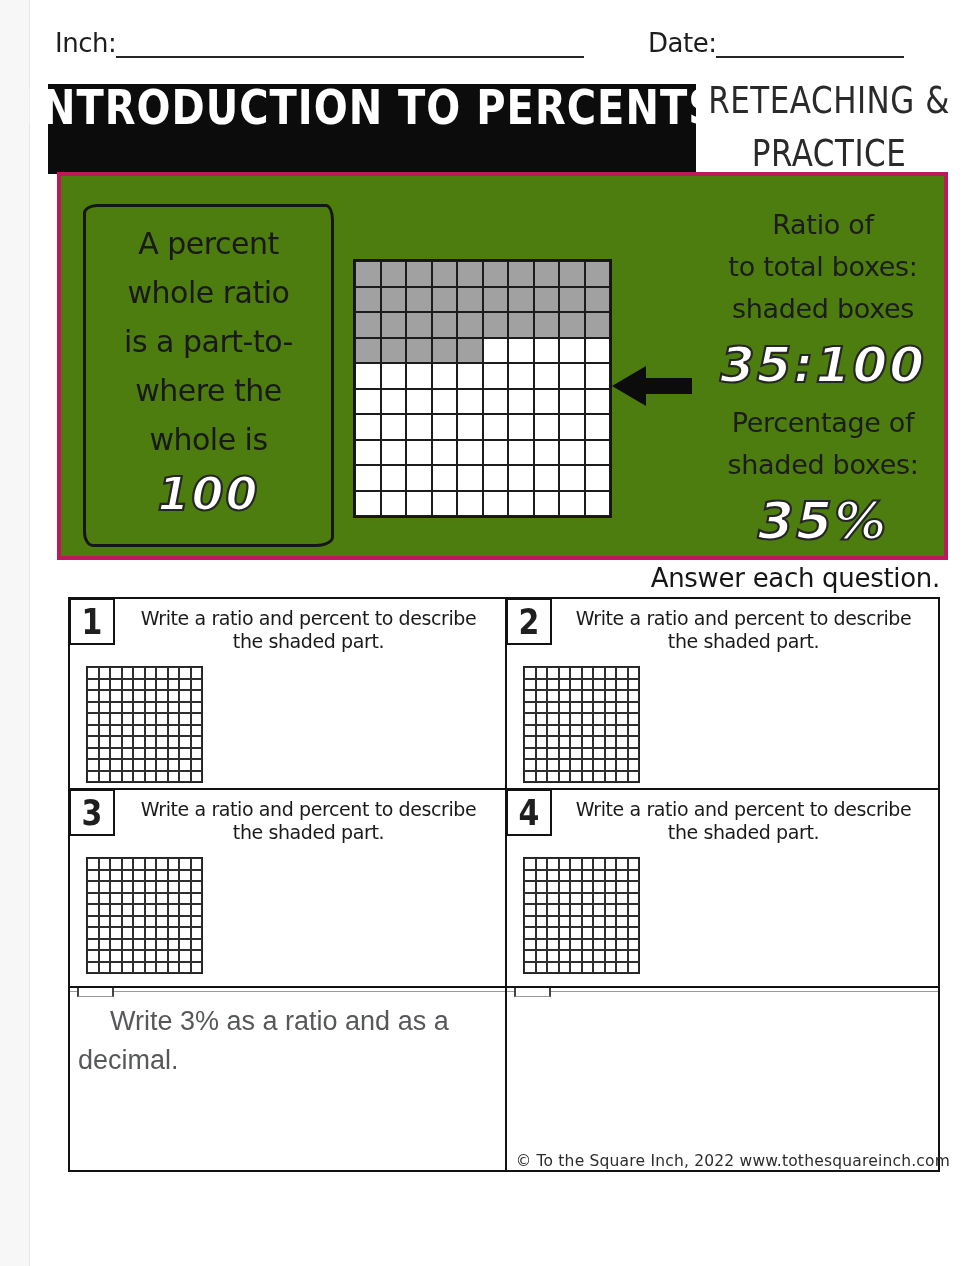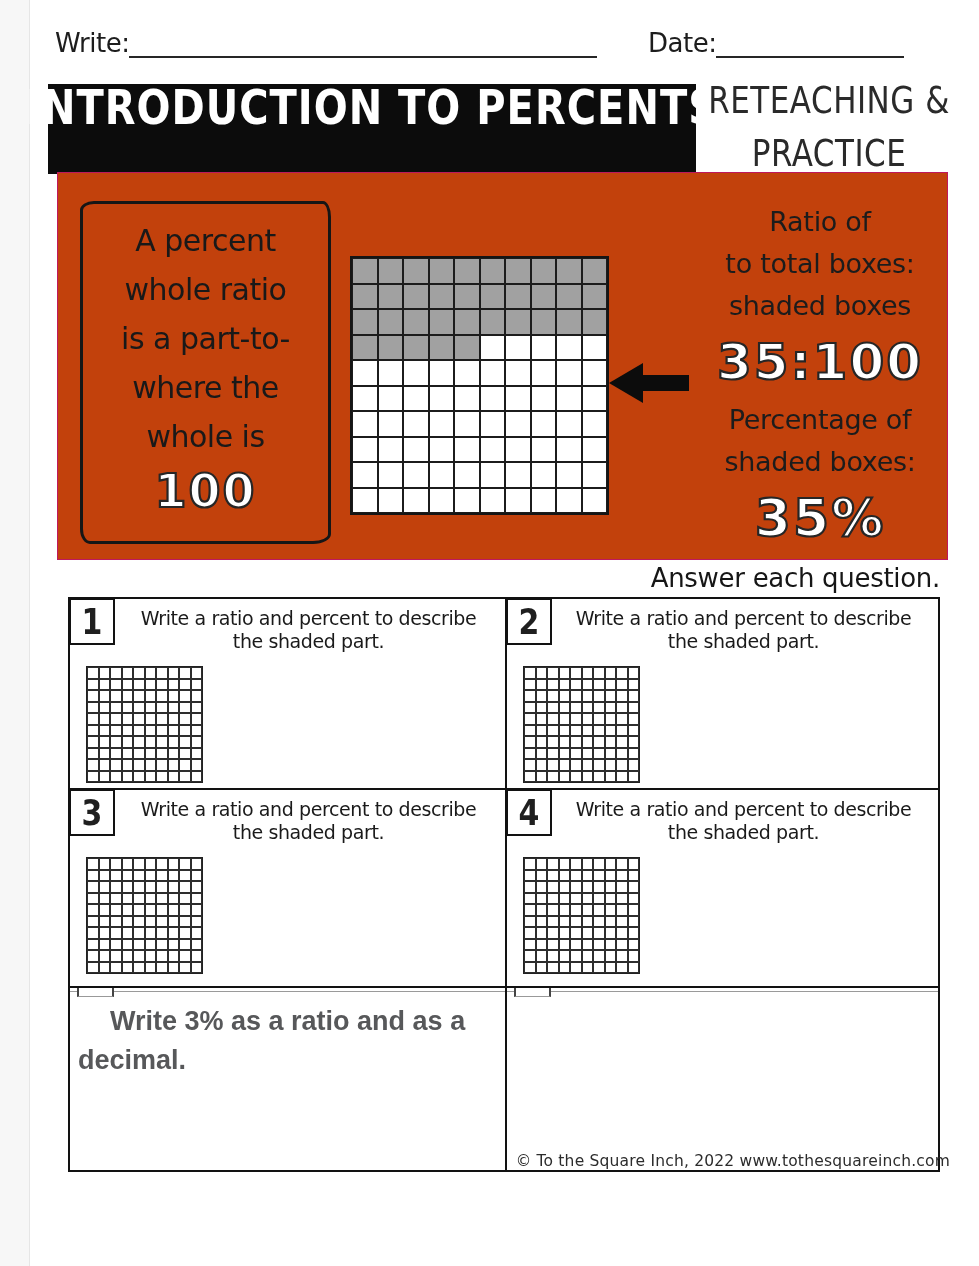--- a/index.html
+++ b/index.html
@@ -32,30 +32,30 @@
     transform:scaleY(1.22); white-space:nowrap;
   }
   .subtitle {
     position:absolute; left:700px; top:74px; width:258px; text-align:center;
     font-size:31px; font-weight:400; color:#2a2a2a; line-height:45px;
     transform:scaleY(1.18); transform-origin:top center; letter-spacing:0.5px;
   }
   .subtitle span { display:block; }
 
   
-  .concept-box { position:absolute; left:57px; top:172px; width:891px; height:388px; border:1px solid #be185d; background:#c2410c; }
+  .concept-box { position:absolute; left:57px; top:172px; width:891px; height:388px; border:4px solid #be185d; background:#4d7c0f; }
   .definition-box {
     position:absolute; left:22px; top:28px; width:251px; height:343px;
     border:3px solid #161616; border-radius:14px 8px 18px 10px / 9px 16px 10px 15px;
     text-align:center; padding-top:12px;
   }
   .definition-box .def-line { display:block; font-size:30px; line-height:49px; letter-spacing:-0.5px; color:#191919; }
   .bubble {
     font-weight:800; color:#ffffff; -webkit-text-stroke:2.2px #262626;
-    text-shadow:0 0 0 #fff; letter-spacing:2px;
+    text-shadow:0 0 0 #fff; letter-spacing:2px;font-style:italic;
   }
   .definition-number { font-size:46px; line-height:52px; margin-top:4px; }
 
   .grid-large {
     position:absolute; left:292px; top:83px;
     display:grid; grid-template-columns:repeat(10,25.5px);
     border:2px solid #151515; width:fit-content; height:fit-content; background:#fff;
   }
   .grid-large .cell { width:25.5px; height:25.5px; border:1.5px solid var(--grid_line,#1c1c1c); background:#fff; }
   .cell.shaded { background:var(--shaded_cell,#a1a1a1); }
@@ -97,42 +97,42 @@
   .qprompt { margin:8px 6px 0 48px; text-align:center; font-size:19px; line-height:1.22; letter-spacing:-0.4px; white-space:nowrap; color:#1a1a1a; }
   .qprompt span { display:block; }
 
   .mini-grid {
     margin:13px 0 0 16px; display:grid; grid-template-columns:repeat(10,11.5px);
     border:1.5px solid #222; width:fit-content; background:#fff;
   }
   .mini-grid .cell { width:11.5px; height:11.5px; border:1px solid #2e2e2e; background:#fff; }
 
   
-  .wcell { position:relative; font-family:"Liberation Sans", sans-serif; color:var(--overlay_text,#57585a);font-weight:bold; }
+  .wcell { position:relative; font-family:"Liberation Sans", sans-serif; color:var(--overlay_text,#57585a); }
   .hairline { position:absolute; left:0; top:3px; width:100%; border-top:1px solid #9a9a9a; }
   .frag {
     position:absolute; top:0; left:7px; width:37px; height:9px;
     border-left:2px solid #444; border-right:2px solid #444; border-bottom:1px solid #999; background:#fff;
   }
   .wtext { margin:14px 10px 0 8px; font-size:27px; line-height:1.45; text-indent:32px; }
   .wcell.right .wtext { margin-left:12px; }
   .wtext span { display:inline; }
 
   .footer-credit {
     position:absolute; right:29px; top:1152px; font-size:15.5px; color:#2c2c2c; letter-spacing:0.2px;
   }
 </style>
 </head>
 <body>
 
 <div class="page">
   <div class="scan-edge"></div>
 
   <div class="name-field">
-    <span class="hd-label">Write:</span>
+    <span class="hd-label">Inch:</span>
       <span class="blank-line name-line"></span>
   </div>
   <div class="date-field">
     <span class="hd-label">Date:</span>
       <span class="blank-line date-line"></span>
   </div>
 
   <div class="title-banner">
     <span class="title-text">INTRODUCTION TO PERCENTS</span>
   </div>

